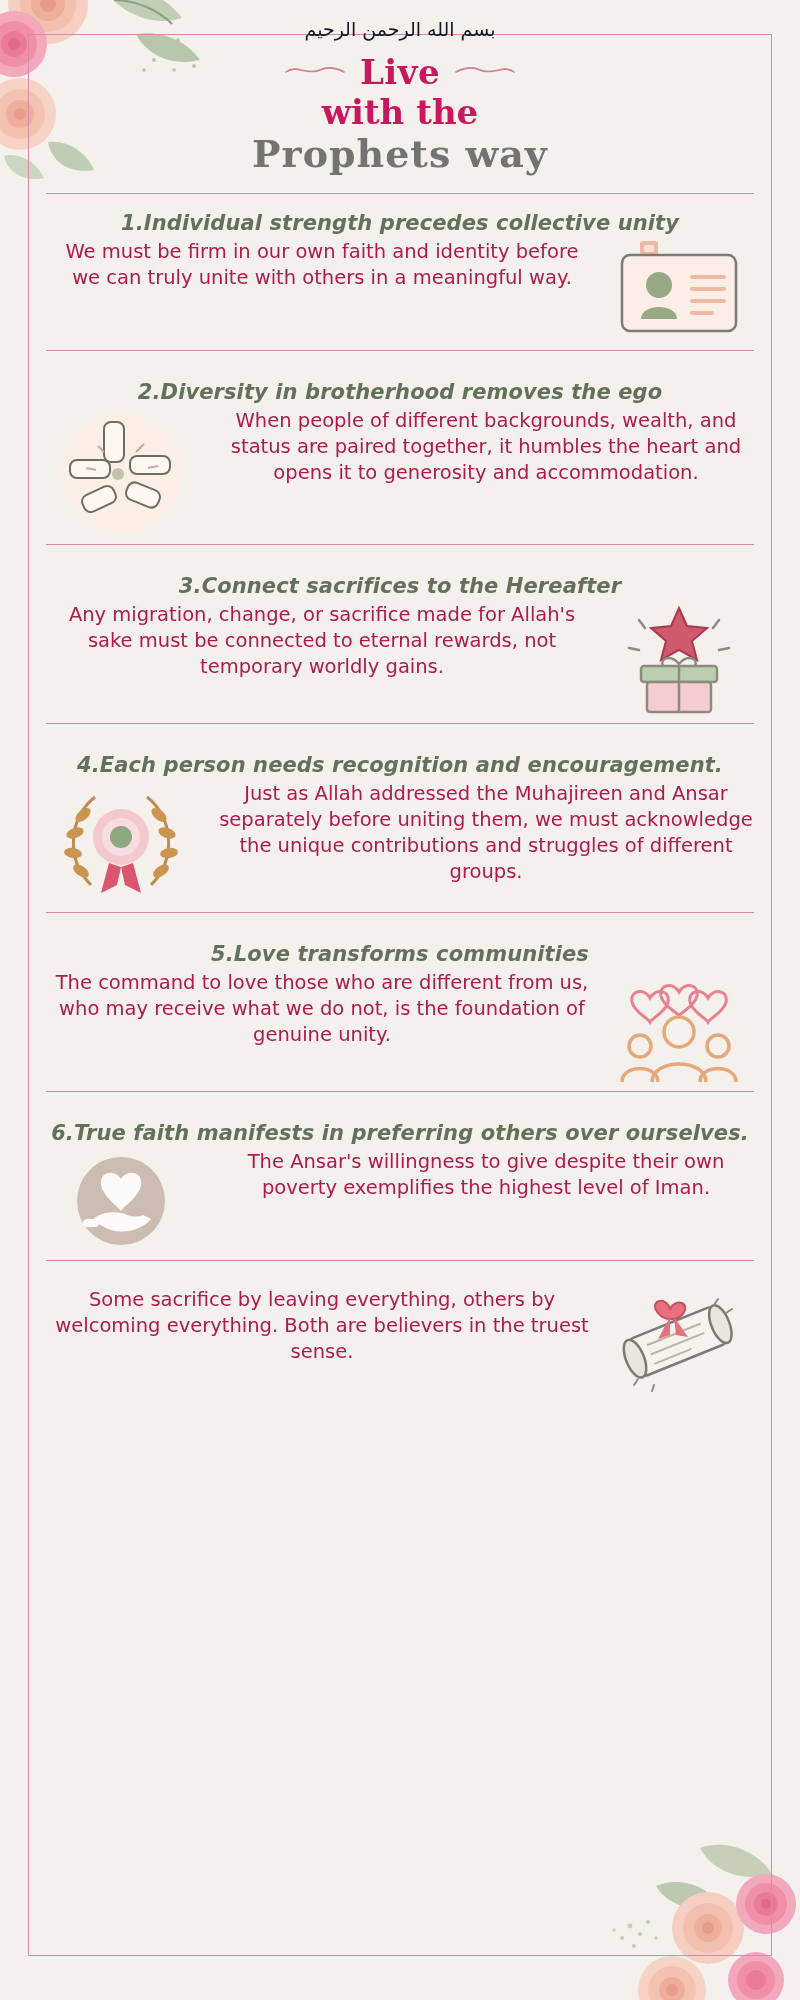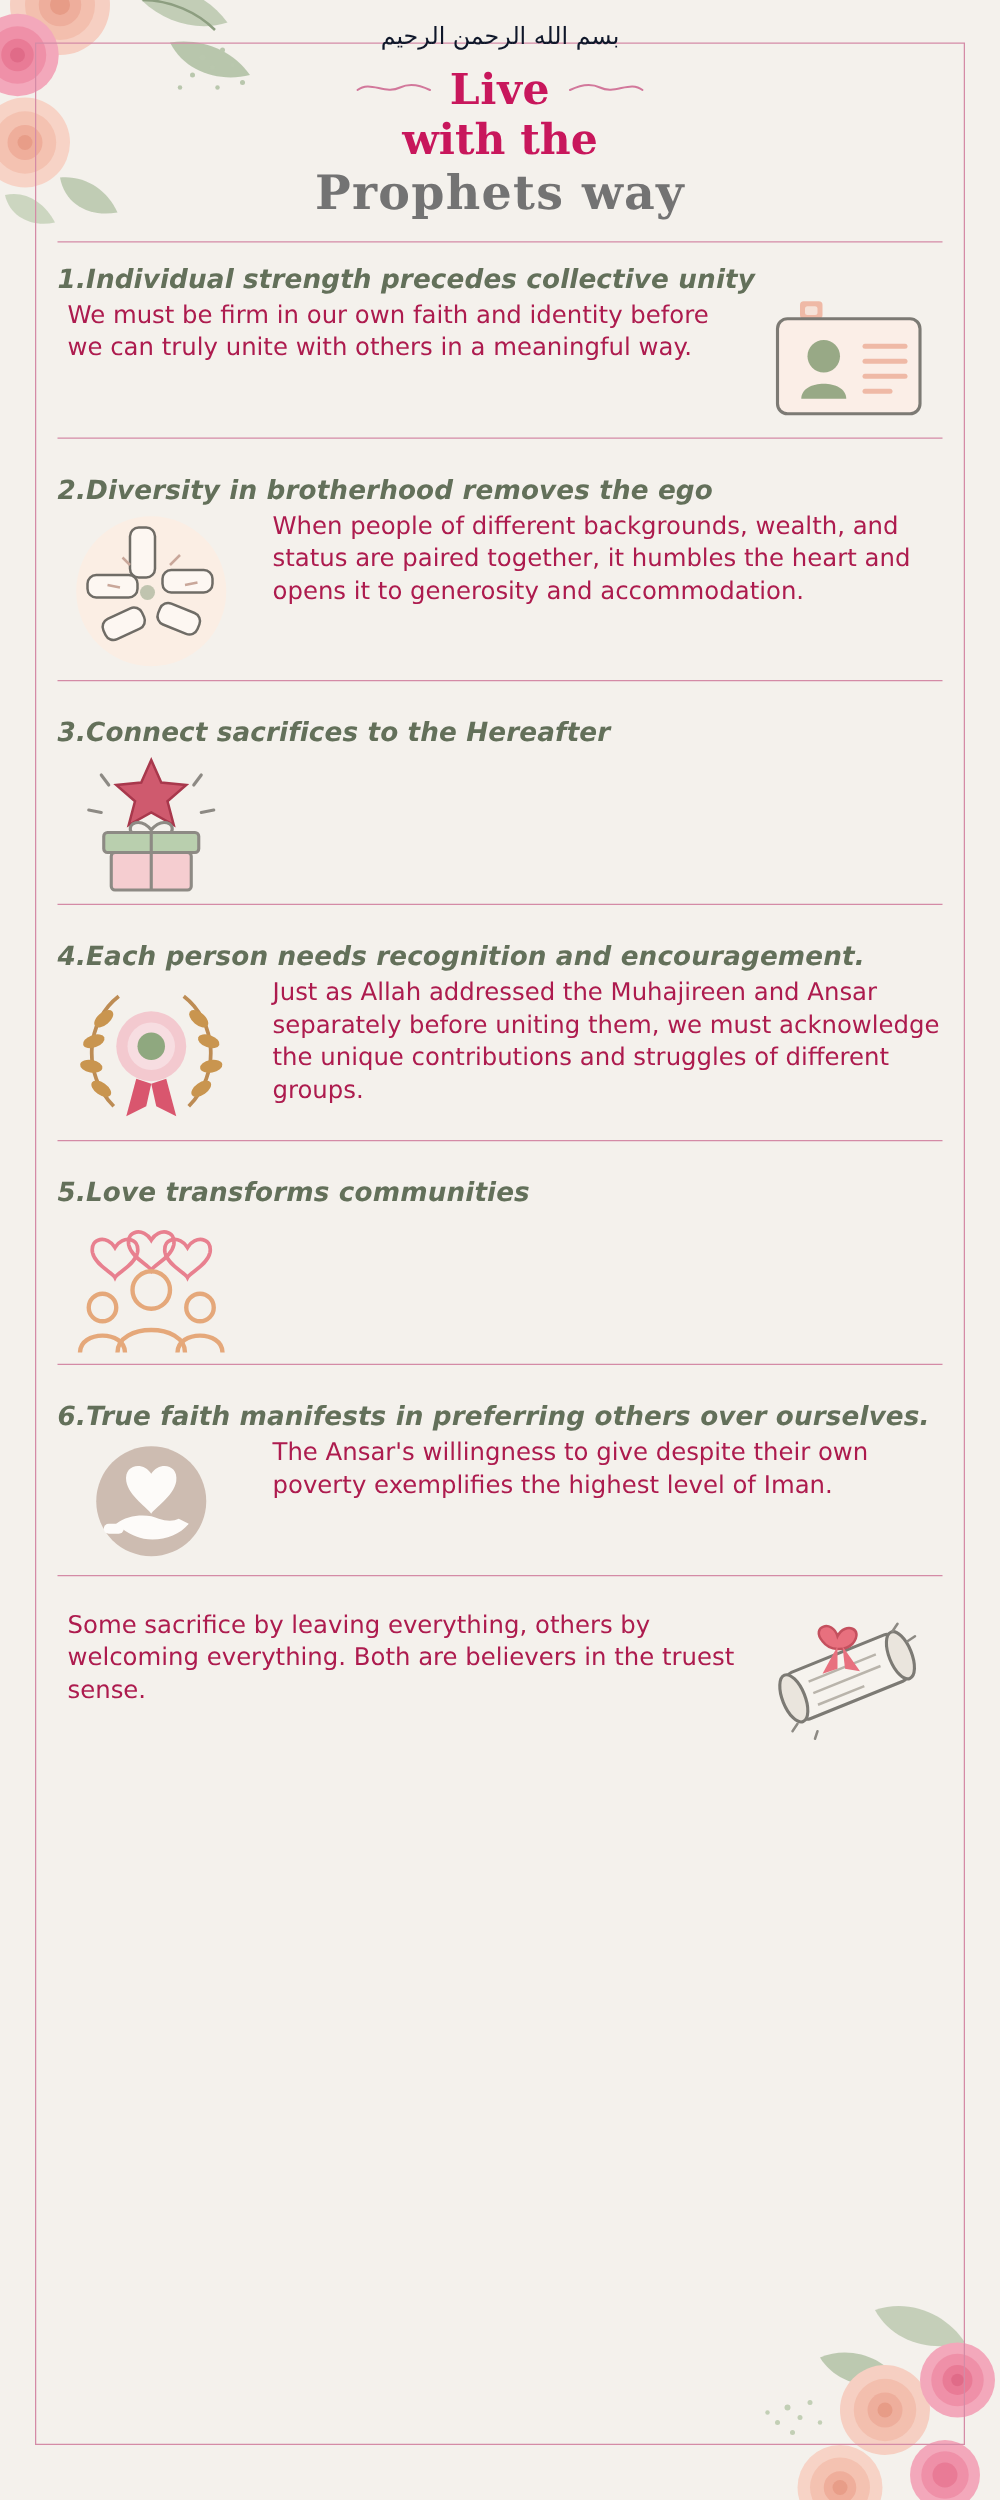--- a/index.html
+++ b/index.html
@@ -79,21 +79,21 @@
     margin-top: 2px;
   }
 
   .divider {
     height: 1px;
     background: #d48ba6;
     margin: 18px 46px 0 46px;
   }
 
   
-  .items { padding: 0 46px; }
+  .items { padding: 0 46px; text-align: center; }
   .item { padding: 14px 0 12px 0; }
   .item-title {
     font-family: "DejaVu Sans", sans-serif;
     font-style: italic;
     font-weight: bold;
     font-size: 21px;
     color: #63705a;
     line-height: 1.48;
     letter-spacing: 0.1px;
   }
@@ -279,20 +279,21 @@
             </g>
           </svg>
         </div>
       </div>
       <div class="sep"></div>
     </div>
 
     <div class="item">
       <div class="item-title">3.Connect sacrifices to the Hereafter</div>
       <div class="item-body">
+        <div class="item-text">Any migration, change, or sacrifice made for Allah's sake must be connected to eternal rewards, not temporary worldly gains.</div>
         <div class="item-icon">
           <svg width="120" height="115" viewBox="0 0 120 115">
             <path d="M60 6 L68 24 L88 26 L73 39 L78 58 L60 48 L42 58 L47 39 L32 26 L52 24 Z" fill="#cf5a6e" stroke="#a8384c" stroke-width="2"></path>
             <g stroke="#8d8a84" stroke-width="2.5" stroke-linecap="round">
               <line x1="20" y1="18" x2="26" y2="26"></line>
               <line x1="100" y1="18" x2="94" y2="26"></line>
               <line x1="10" y1="46" x2="20" y2="48"></line>
               <line x1="110" y1="46" x2="100" y2="48"></line>
             </g>
             <path d="M44 64 C40 56 52 52 60 62 C68 52 80 56 76 64" fill="none" stroke="#8d8a84" stroke-width="2.5"></path>
@@ -332,20 +333,21 @@
             <path d="M82 82 L90 112 L74 104 L70 86 Z" fill="#d9566e"></path>
           </svg>
         </div>
       </div>
       <div class="sep"></div>
     </div>
 
     <div class="item">
       <div class="item-title">5.Love transforms communities</div>
       <div class="item-body">
+        <div class="item-text">The command to love those who are different from us, who may receive what we do not, is the foundation of genuine unity.</div>
         <div class="item-icon">
           <svg width="130" height="115" viewBox="0 0 130 115">
             <g fill="none" stroke="#e8808f" stroke-width="3">
               <path d="M36 28 C30 18 16 20 18 32 C20 42 34 48 36 52 C38 48 52 42 54 32 C56 20 42 18 36 28 Z"></path>
               <path d="M65 22 C59 12 45 14 47 26 C49 36 63 42 65 46 C67 42 81 36 83 26 C85 14 71 12 65 22 Z"></path>
               <path d="M94 28 C88 18 74 20 76 32 C78 42 92 48 94 52 C96 48 110 42 112 32 C114 20 100 18 94 28 Z"></path>
             </g>
             <g fill="none" stroke="#e5a87a" stroke-width="3.5">
               <circle cx="65" cy="62" r="15"></circle>
               <path d="M38 112 C38 88 92 88 92 112"></path>

